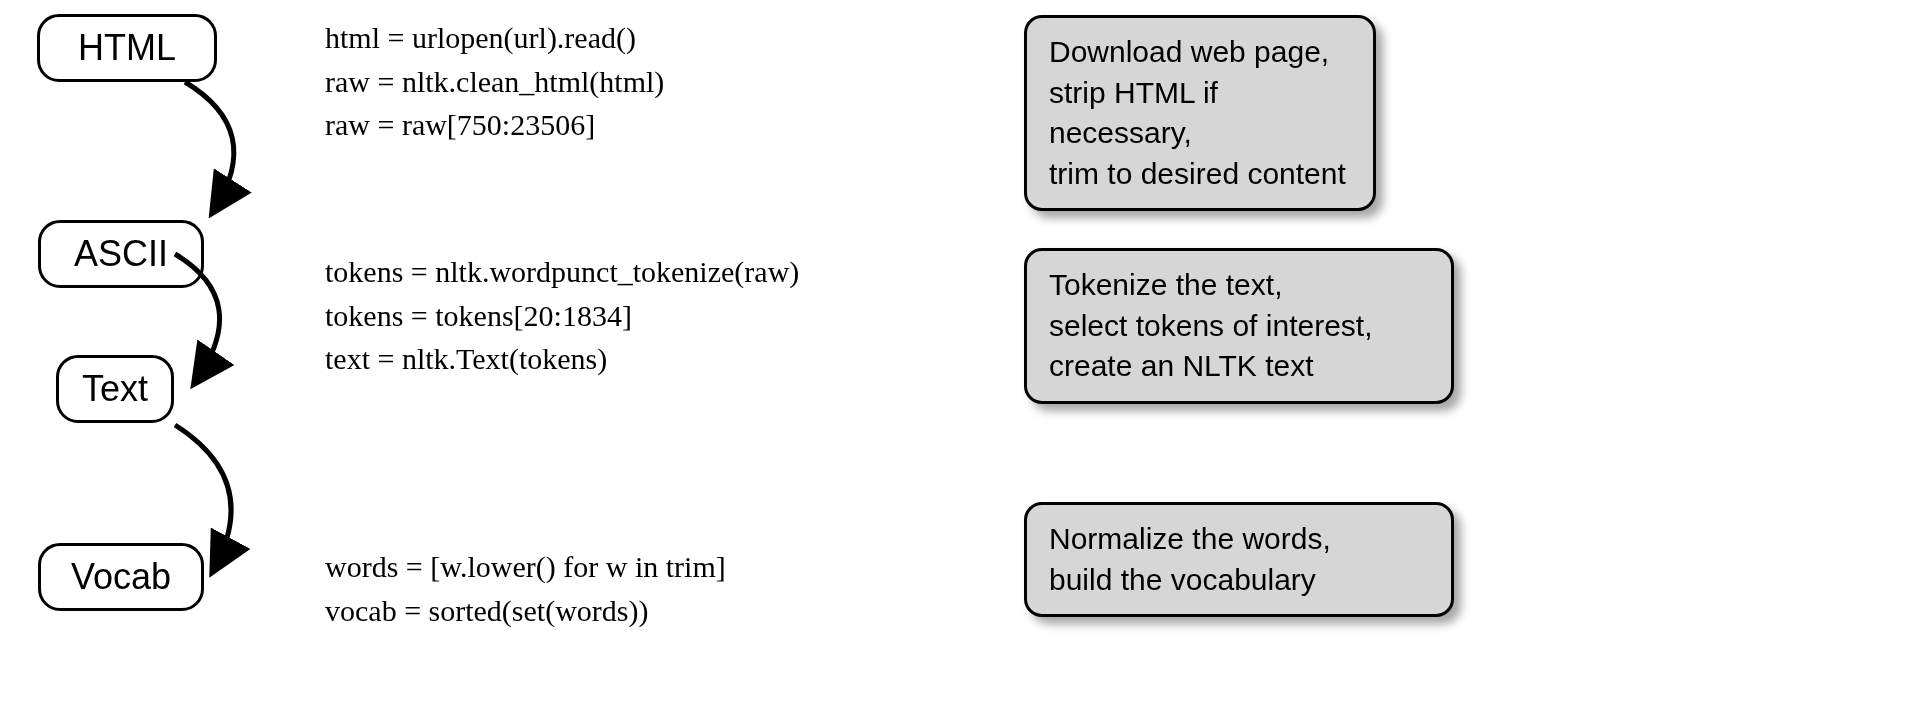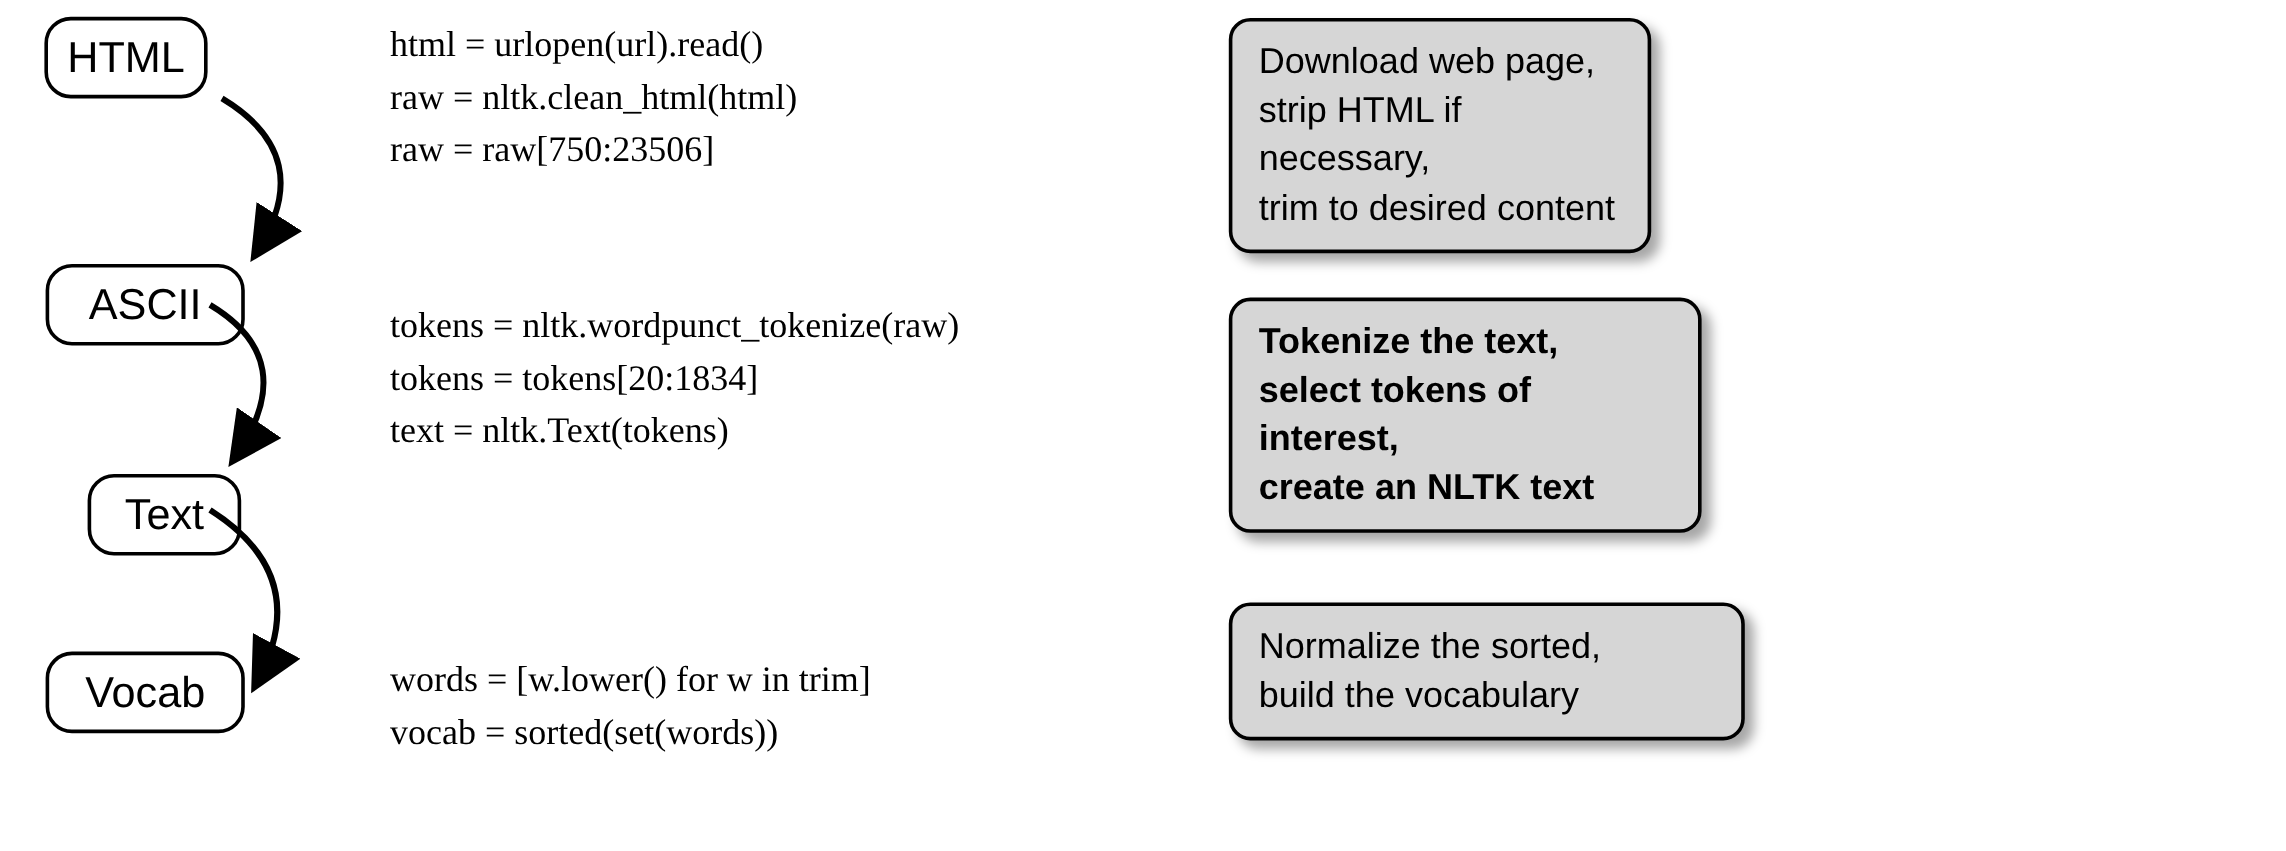--- a/index.html
+++ b/index.html
@@ -46,29 +46,29 @@
   svg.arrows {
     position: absolute;
     left: 0;
     top: 0;
     pointer-events: none;
   }
 </style>
 </head>
 <body>
 
-<div class="flow-node" style="left:37px; top:14px; width:136px;">
+<div class="flow-node" style="left:37px; top:14px; width:180px;">
   <span>HTML</span>
 </div>
 
 <div class="flow-node" style="left:38px; top:184px; width:166px;margin-top:36px;">
   <span>ASCII</span>
 </div>
 
-<div class="flow-node" style="left:73px; top:355px; width:128px;margin-top:40px;">
+<div class="flow-node" style="left:56px; top:355px; width:118px;">
   <span>Text</span>
 </div>
 
 <div class="flow-node" style="left:38px; top:543px; width:166px;">
   <span>Vocab</span>
 </div>
 
 <svg class="arrows" width="1905" height="709">
   <defs>
     <marker id="arrowhead" markerWidth="9" markerHeight="9" refX="7" refY="4.5" orient="auto">
@@ -93,22 +93,22 @@
 
 <div class="code-block" style="left:325px; top:545px;">words = [w.lower() for w in trim]
 vocab = sorted(set(words))</div>
 
 <div class="desc-box" style="left:1024px; top:15px; width:352px;">
   <span style="white-space:pre-line;">Download web page,
 strip HTML if necessary,
 trim to desired content</span>
 </div>
 
-<div class="desc-box" style="left:1024px; top:248px; width:394px;font-weight:bold;">
+<div class="desc-box" style="left:1024px; top:248px; width:430px;">
   <span style="white-space:pre-line;">Tokenize the text,
 select tokens of interest,
 create an NLTK text</span>
 </div>
 
 <div class="desc-box" style="left:1024px; top:502px; width:430px;">
-  <span style="white-space:pre-line;">Normalize the sorted,
+  <span style="white-space:pre-line;">Normalize the words,
 build the vocabulary</span>
 </div>
 
 </body></html>

